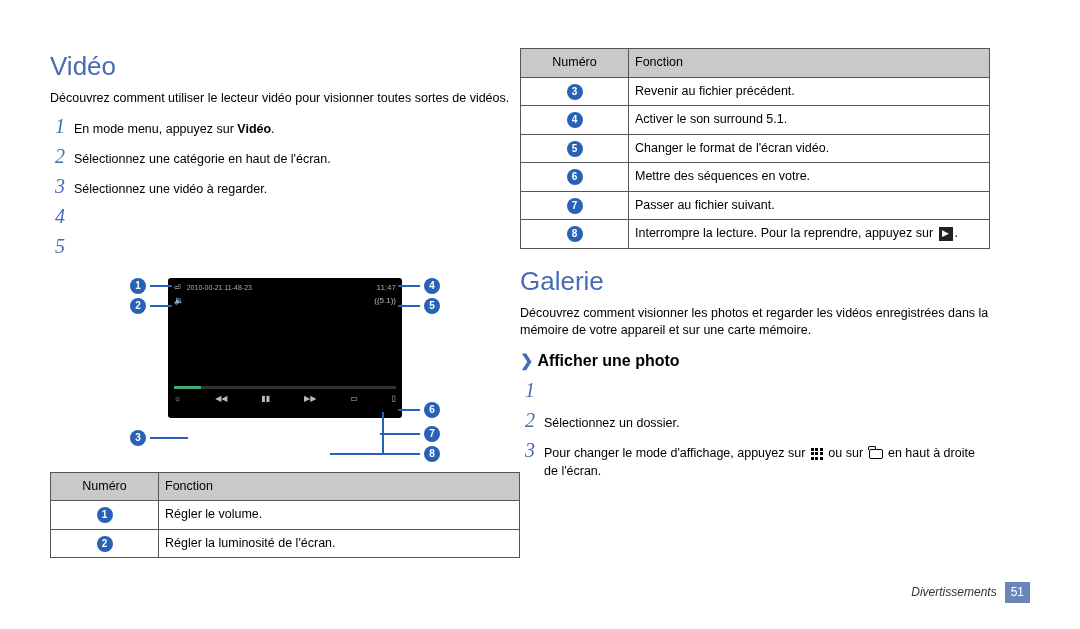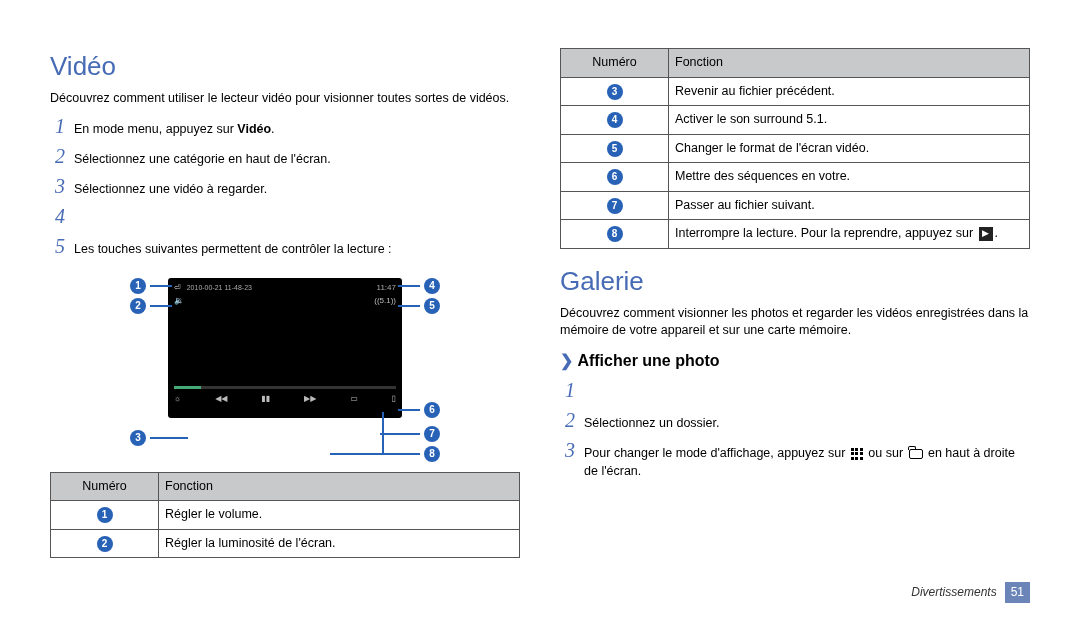--- a/index.html
+++ b/index.html
@@ -9,21 +9,20 @@
     width: 1080px;
     height: 629px;
     position: relative;
     color: #000;
     font-size: 12.5px;
     line-height: 1.4;
   }
   .page {
     display: flex;
     padding: 48px 40px 20px 50px;
-    gap: 40px;
   }
   .col {
     width: 470px;
   }
   h1 {
     color: #476bb4;
     font-size: 26px;
     font-weight: 400;
     margin-bottom: 6px;
   }
@@ -225,21 +224,20 @@
         </li>
       <li>
           <span class="step-num">3</span>
         <span class="step-text">Sélectionnez une vidéo à regarder.</span>
         </li>
       <li>
           <span class="step-num">4</span>
         </li>
       <li>
           <span class="step-num">5</span>
-        <span class="step-text">Les touches suivantes permettent de contrôler la lecture :</span>
         </li>
     </ol>
 
     <div class="video-figure">
       <div class="video-wrap">
         <div class="video-screen">
           <div class="vs-top">
             <span class="back">⏎</span>
             <span class="title">2010-00-21 11-48-23</span>
             <span class="batt">11:47</span>

